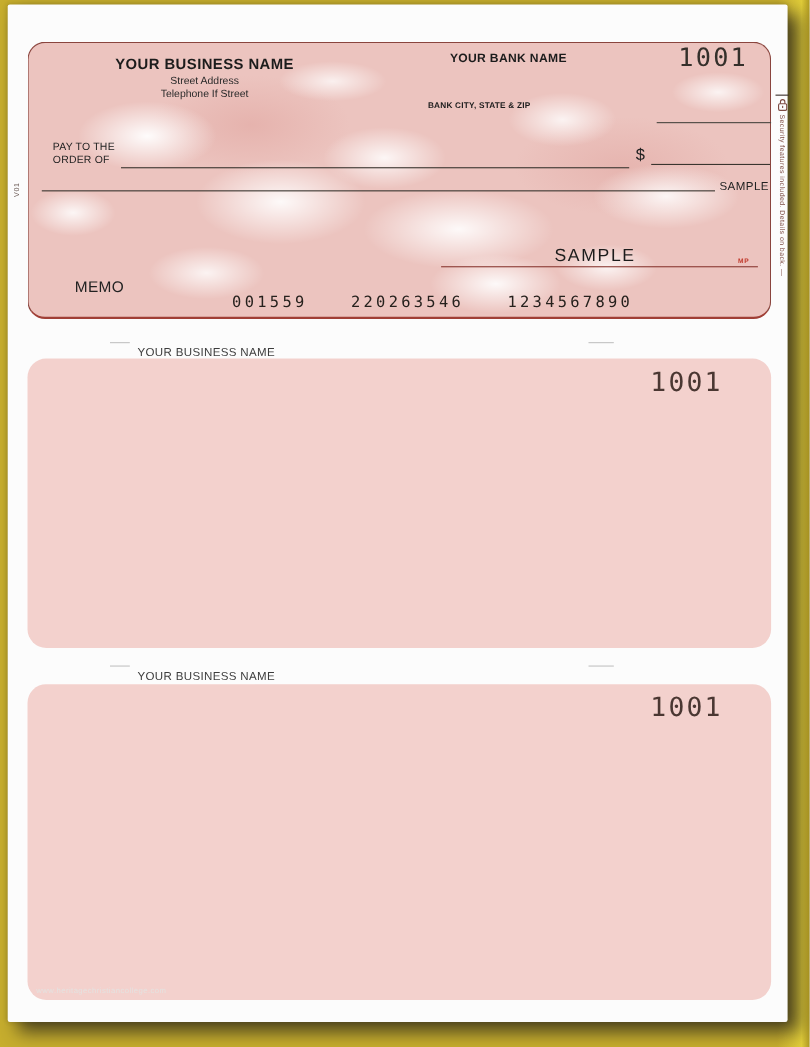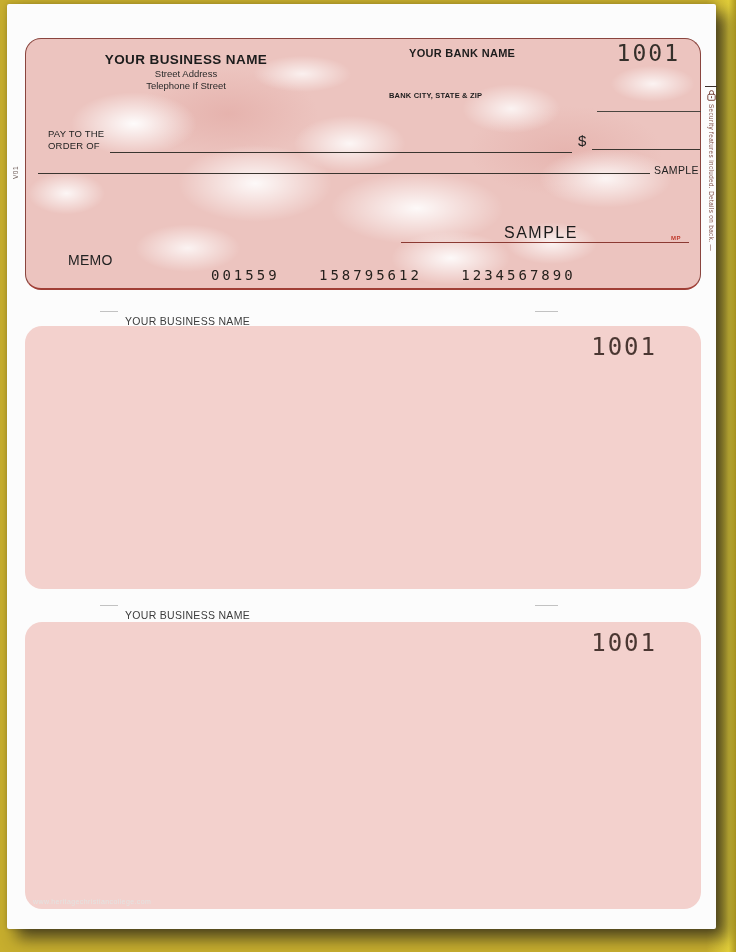--- a/index.html
+++ b/index.html
@@ -108,21 +108,21 @@
     <div class="dollars-label">SAMPLE</div>
 
     <div class="sample">SAMPLE</div>
     <div class="sig-line"></div>
     <div class="mp">MP</div>
 
     <div class="memo">MEMO</div>
 
     <div class="micr">
       <span>001559</span>
-      <span>158795612</span>
+      <span>220263546</span>
       <span>1234567890</span>
     </div>
   </div>
 
   <div class="left-code">V01</div>
 
   <div class="security">
     <div class="sec-tick"></div>
     <svg class="sec-lock" width="9" height="11" viewBox="0 0 9 11">
       <rect x="0.8" y="4.3" width="7.4" height="6" rx="1.2" fill="none" stroke="#7c4a42" stroke-width="1"></rect>

